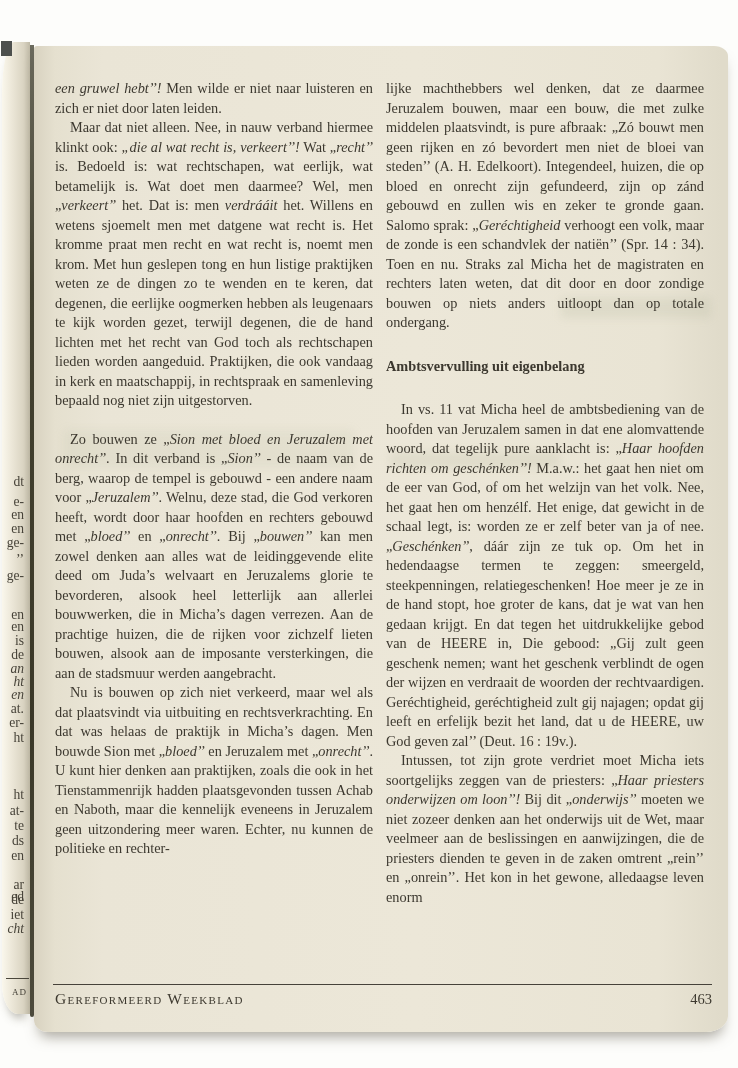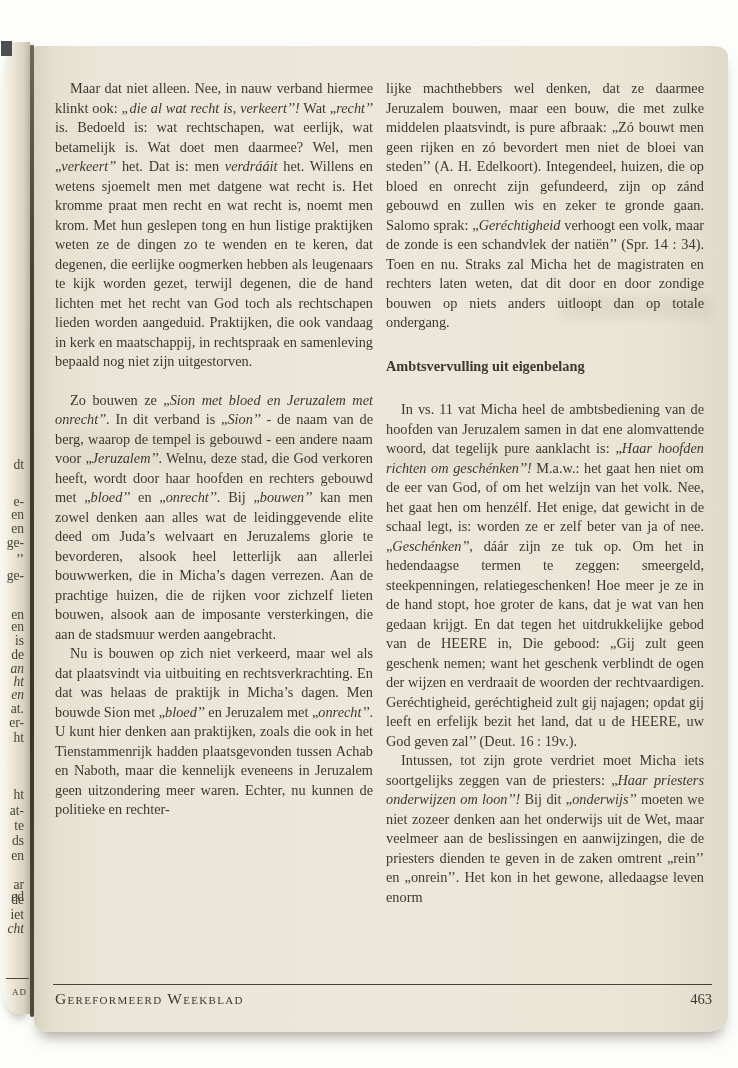--- a/index.html
+++ b/index.html
@@ -67,21 +67,21 @@
 <body>
 
 <div class="adjacent-page">
   <div class="edge-footer-rule"></div>
   <div class="edge-footer-text">ad</div>
 </div>
 
 <div class="print-mark"></div>
 
 <div class="edge-fragments" id="edge-fragments">
-    <div class="fragment" style="top: 457px;">dt</div>
+    <div class="fragment" style="top: 474px;">dt</div>
     <div class="fragment" style="top: 494px;">e-</div>
     <div class="fragment" style="top: 507px;">en</div>
     <div class="fragment" style="top: 521px;">en</div>
     <div class="fragment" style="top: 535px;">ge-</div>
     <div class="fragment" style="top: 552px;">’’</div>
     <div class="fragment" style="top: 568px;">ge-</div>
     <div class="fragment" style="top: 607px;">en</div>
     <div class="fragment" style="top: 619px;">en</div>
     <div class="fragment" style="top: 633px;">is</div>
     <div class="fragment" style="top: 647px;">de</div>
@@ -104,20 +104,21 @@
   </div>
 
 <div class="gutter"></div>
 
 <div class="page">
   <div class="ghost g1"></div>
   <div class="ghost g2"></div>
   <div class="ghost g3"></div>
 
   <div class="col left" id="left-column">
+      <p class="para"><em>een gruwel hebt’’!</em><span> Men wilde er niet naar luisteren en zich er niet door laten leiden.</span></p>
       <p class="para indent"><span>Maar dat niet alleen. Nee, in nauw verband hiermee klinkt ook: </span><em>„die al wat recht is, verkeert’’!</em><span> Wat „</span><em>recht’’</em><span> is. Bedoeld is: wat rechtschapen, wat eerlijk, wat betamelijk is. Wat doet men daarmee? Wel, men „</span><em>verkeert’’</em><span> het. Dat is: men </span><em>verdrááit</em><span> het. Willens en wetens sjoemelt men met datgene wat recht is. Het kromme praat men recht en wat recht is, noemt men krom. Met hun geslepen tong en hun listige praktijken weten ze de dingen zo te wenden en te keren, dat degenen, die eerlijke oogmerken hebben als leugenaars te kijk worden gezet, terwijl degenen, die de hand lichten met het recht van God toch als rechtschapen lieden worden aangeduid. Praktijken, die ook vandaag in kerk en maatschappij, in rechtspraak en samenleving bepaald nog niet zijn uitgestorven.</span></p>
       <p class="para indent gap-before"><span>Zo bouwen ze „</span><em>Sion met bloed en Jeruzalem met onrecht’’</em><span>. In dit verband is „</span><em>Sion’’</em><span> - de naam van de berg, waarop de tempel is gebouwd - een andere naam voor „</span><em>Jeruzalem’’</em><span>. Welnu, deze stad, die God verkoren heeft, wordt door haar hoofden en rechters gebouwd met „</span><em>bloed’’</em><span> en „</span><em>onrecht’’</em><span>. Bij „</span><em>bouwen’’</em><span> kan men zowel denken aan alles wat de leidinggevende elite deed om Juda’s welvaart en Jeruzalems glorie te bevorderen, alsook heel letterlijk aan allerlei bouwwerken, die in Micha’s dagen verrezen. Aan de prachtige huizen, die de rijken voor zichzelf lieten bouwen, alsook aan de imposante versterkingen, die aan de stadsmuur werden aangebracht.</span></p>
       <p class="para indent"><span>Nu is bouwen op zich niet verkeerd, maar wel als dat plaatsvindt via uitbuiting en rechtsverkrachting. En dat was helaas de praktijk in Micha’s dagen. Men bouwde Sion met „</span><em>bloed’’</em><span> en Jeruzalem met „</span><em>onrecht’’</em><span>. U kunt hier denken aan praktijken, zoals die ook in het Tienstammenrijk hadden plaatsgevonden tussen Achab en Naboth, maar die kennelijk eveneens in Jeruzalem geen uitzondering meer waren. Echter, nu kunnen de politieke en rechter-</span></p>
     </div>
   <div class="col right" id="right-column">
       <p class="para"><span>lijke machthebbers wel denken, dat ze daarmee Jeruzalem bouwen, maar een bouw, die met zulke middelen plaatsvindt, is pure afbraak: „Zó bouwt men geen rijken en zó bevordert men niet de bloei van steden’’ (A. H. Edelkoort). Integendeel, huizen, die op bloed en onrecht zijn gefundeerd, zijn op zánd gebouwd en zullen wis en zeker te gronde gaan. Salomo sprak: „</span><em>Geréchtigheid</em><span> verhoogt een volk, maar de zonde is een schandvlek der natiën’’ (Spr. 14 : 34). Toen en nu. Straks zal Micha het de magistraten en rechters laten weten, dat dit door en door zondige bouwen op niets anders uitloopt dan op totale ondergang.</span></p>
       <p class="para heading"><span>Ambtsvervulling uit eigenbelang</span></p>
       <p class="para indent"><span>In vs. 11 vat Micha heel de ambtsbediening van de hoofden van Jeruzalem samen in dat ene alomvattende woord, dat tegelijk pure aanklacht is: „</span><em>Haar hoofden richten om geschénken’’!</em><span> M.a.w.: het gaat hen niet om de eer van God, of om het welzijn van het volk. Nee, het gaat hen om henzélf. Het enige, dat gewicht in de schaal legt, is: worden ze er zelf beter van ja of nee. „</span><em>Geschénken’’</em><span>, dáár zijn ze tuk op. Om het in hedendaagse termen te zeggen: smeergeld, steekpenningen, relatiegeschenken! Hoe meer je ze in de hand stopt, hoe groter de kans, dat je wat van hen gedaan krijgt. En dat tegen het uitdrukkelijke gebod van de HEERE in, Die gebood: „Gij zult geen geschenk nemen; want het geschenk verblindt de ogen der wijzen en verdraait de woorden der rechtvaardigen. Geréchtigheid, geréchtigheid zult gij najagen; opdat gij leeft en erfelijk bezit het land, dat u de HEERE, uw God geven zal’’ (Deut. 16 : 19v.).</span></p>
       <p class="para indent"><span>Intussen, tot zijn grote verdriet moet Micha iets soortgelijks zeggen van de priesters: „</span><em>Haar priesters onderwijzen om loon’’!</em><span> Bij dit „</span><em>onderwijs’’</em><span> moeten we niet zozeer denken aan het onderwijs uit de Wet, maar veelmeer aan de beslissingen en aanwijzingen, die de priesters dienden te geven in de zaken omtrent „rein’’ en „onrein’’. Het kon in het gewone, alledaagse leven enorm</span></p>
     </div>

